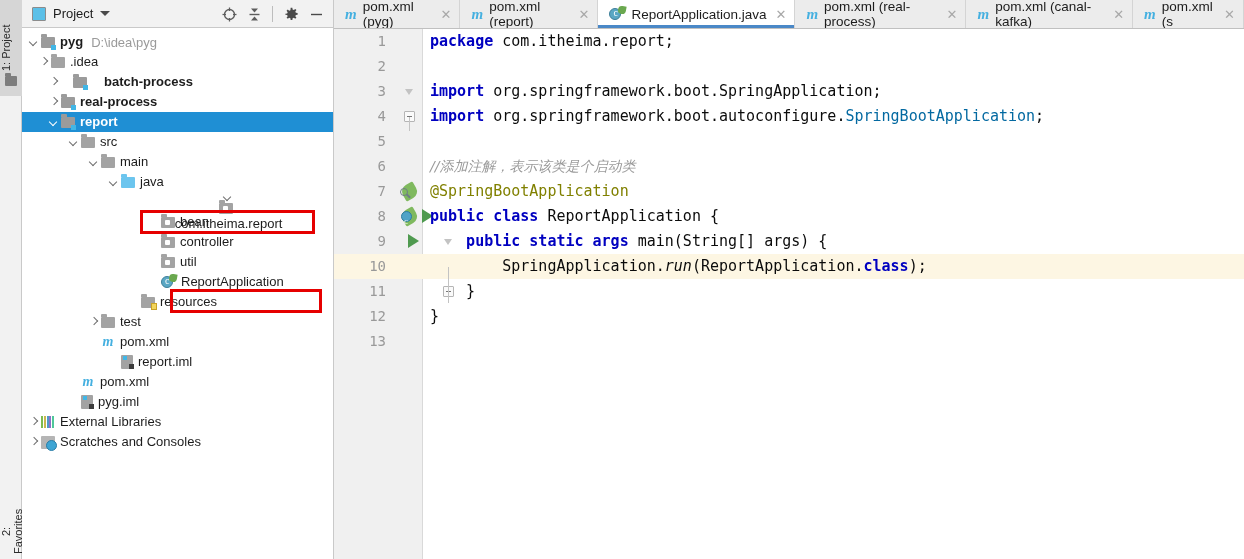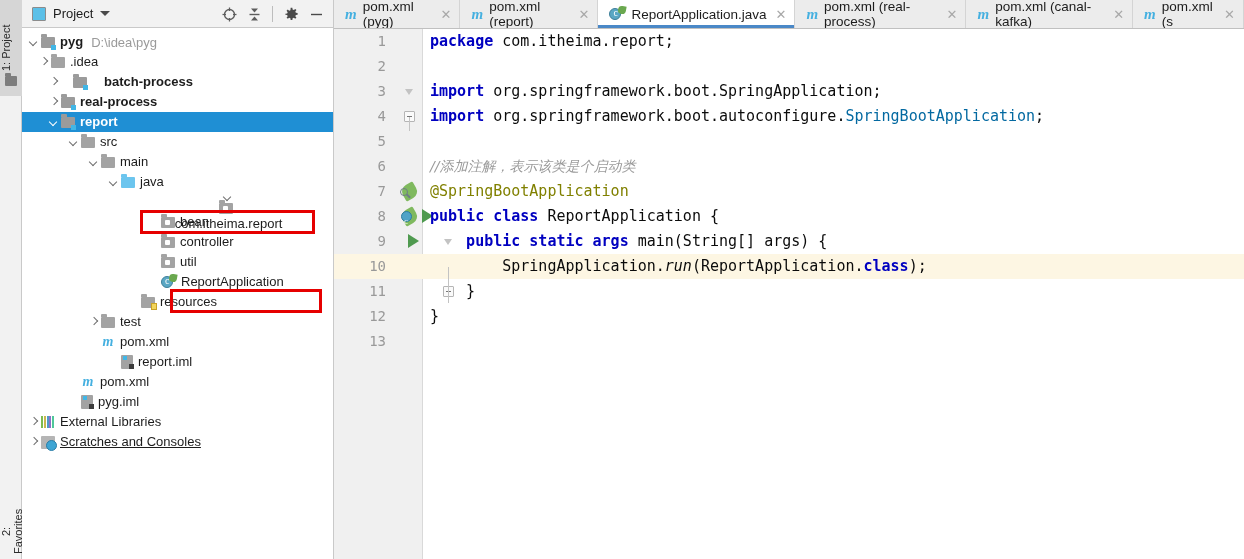--- a/index.html
+++ b/index.html
@@ -453,21 +453,21 @@
           <span class="arrow right"></span>
           <span class="ic ic-lib">
             <span style="left: 0px; background: rgb(125, 187, 79);"></span>
             <span style="left: 2.8px; background: rgb(199, 184, 79);"></span>
             <span style="left: 5.6px; background: rgb(79, 154, 199);"></span>
             <span style="left: 8.4px; background: rgb(143, 111, 199);"></span>
             <span style="left: 11.2px; background: rgb(79, 199, 154);"></span>
           </span>
           <span class="label">External Libraries</span>
         </div>
-        <div class="row" style="padding-left: 6px; text-decoration: underline;">
+        <div class="row" style="padding-left: 6px;">
           <span class="arrow right"></span>
           <span class="ic ic-scr"></span>
           <span class="label">Scratches and Consoles</span>
         </div>
       </div>
 
     <div class="annot" style="left:118px; top:210px; width:175px; height:24px;"></div>
     <div class="annot" style="left:148px; top:289px; width:152px; height:24px;"></div>
   </div>
 

